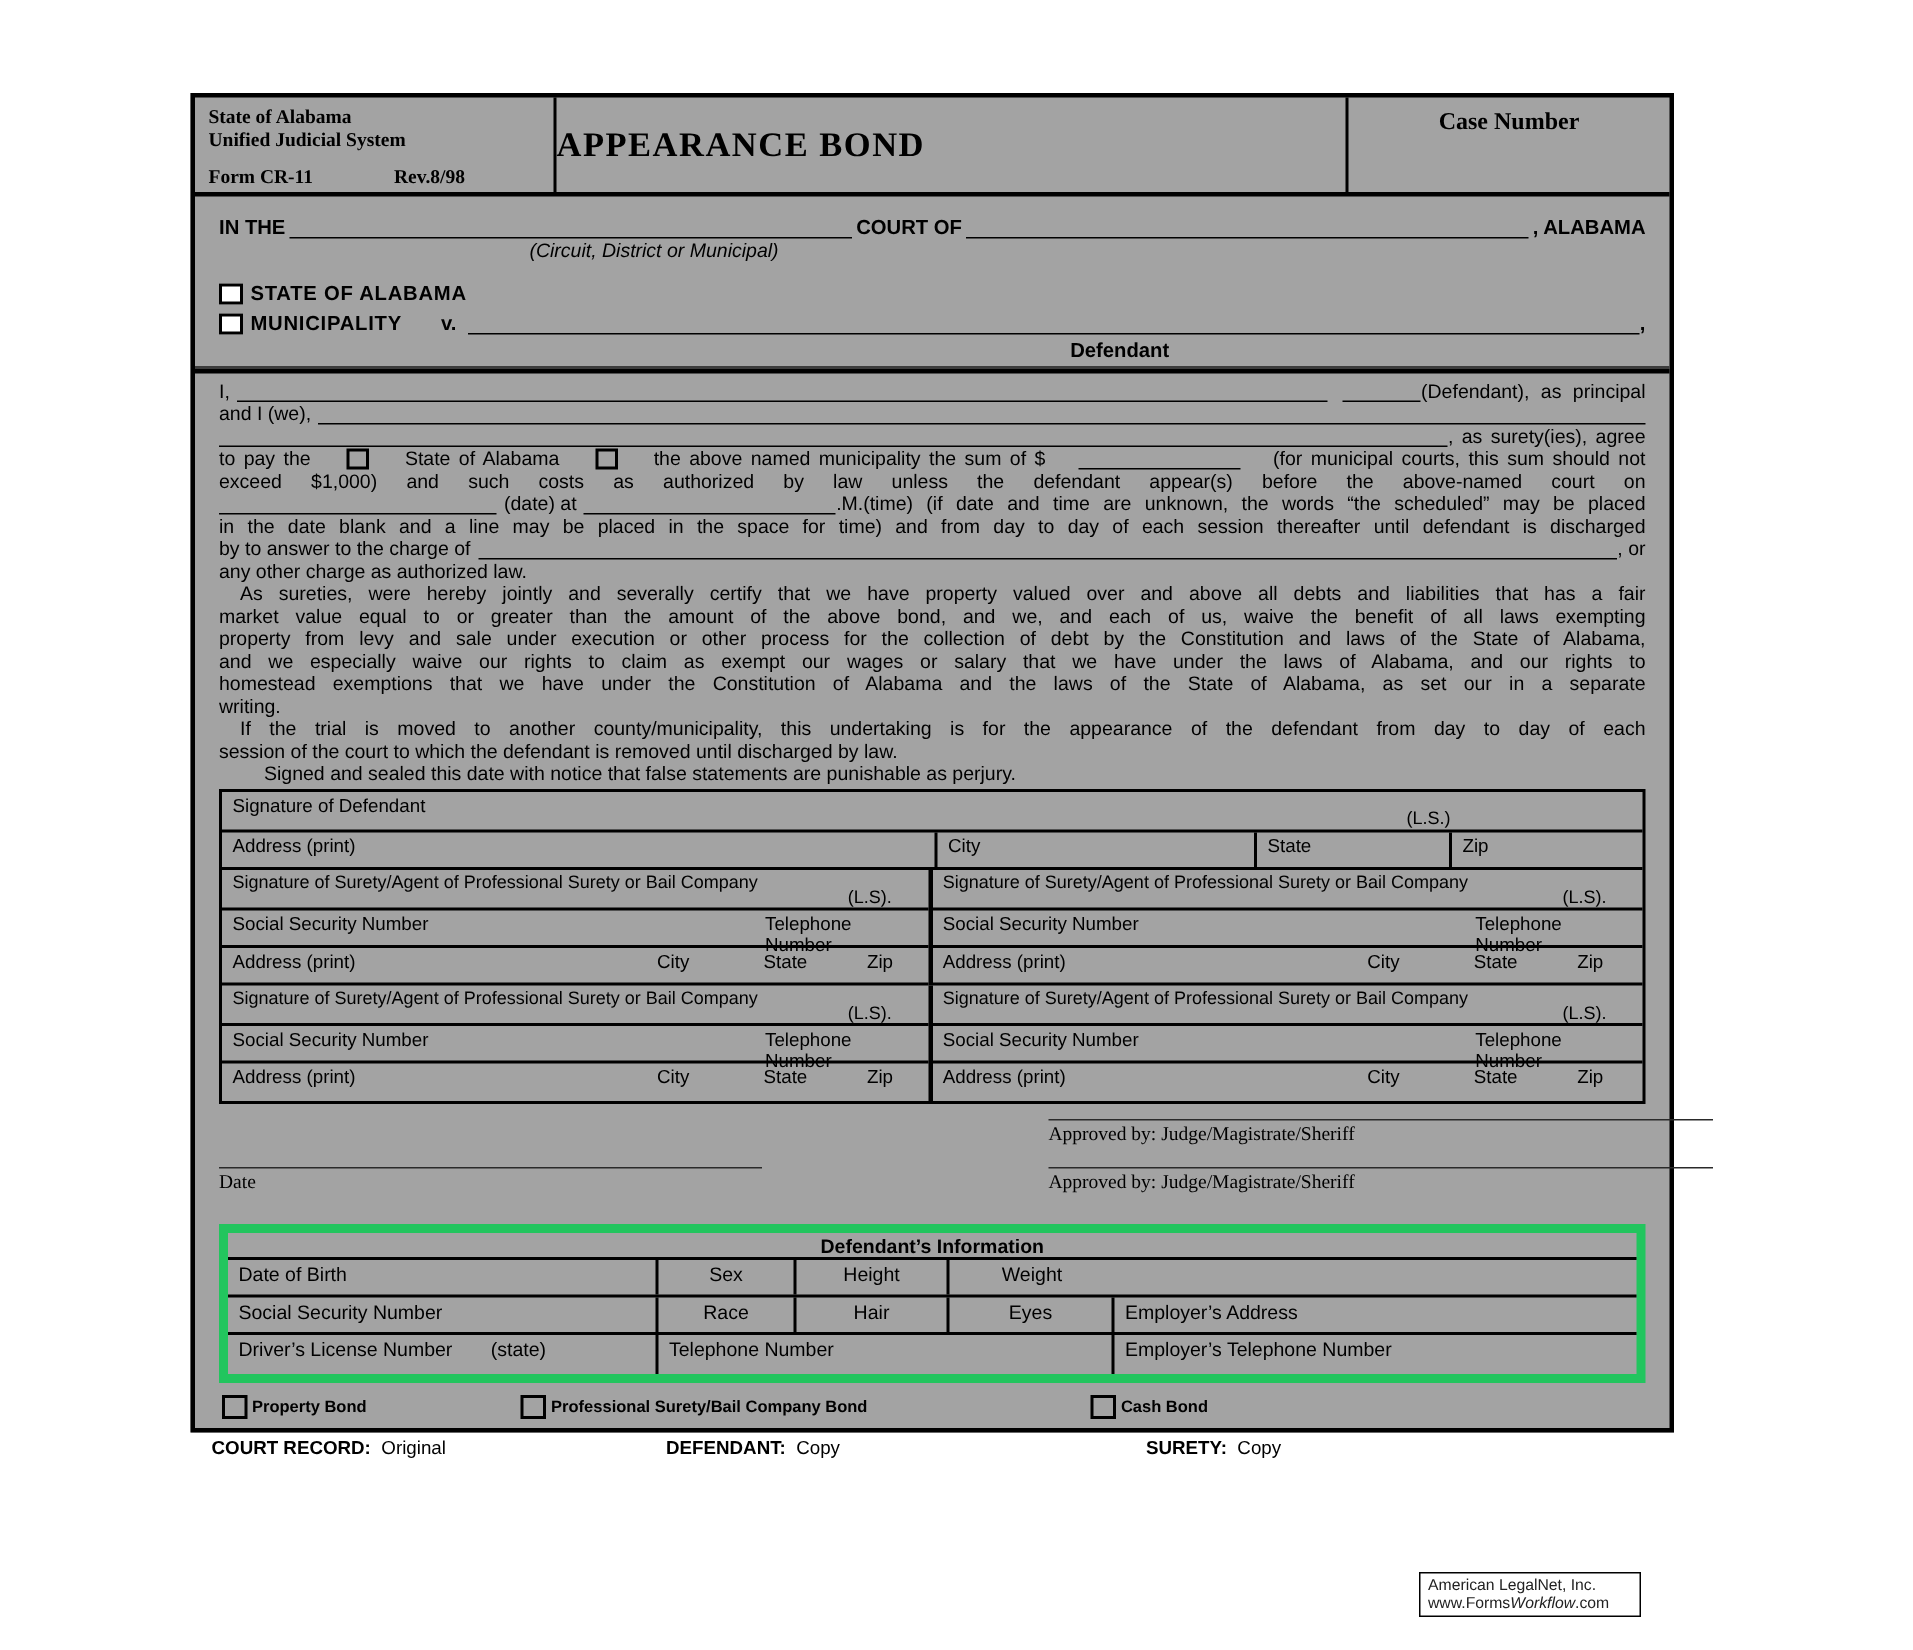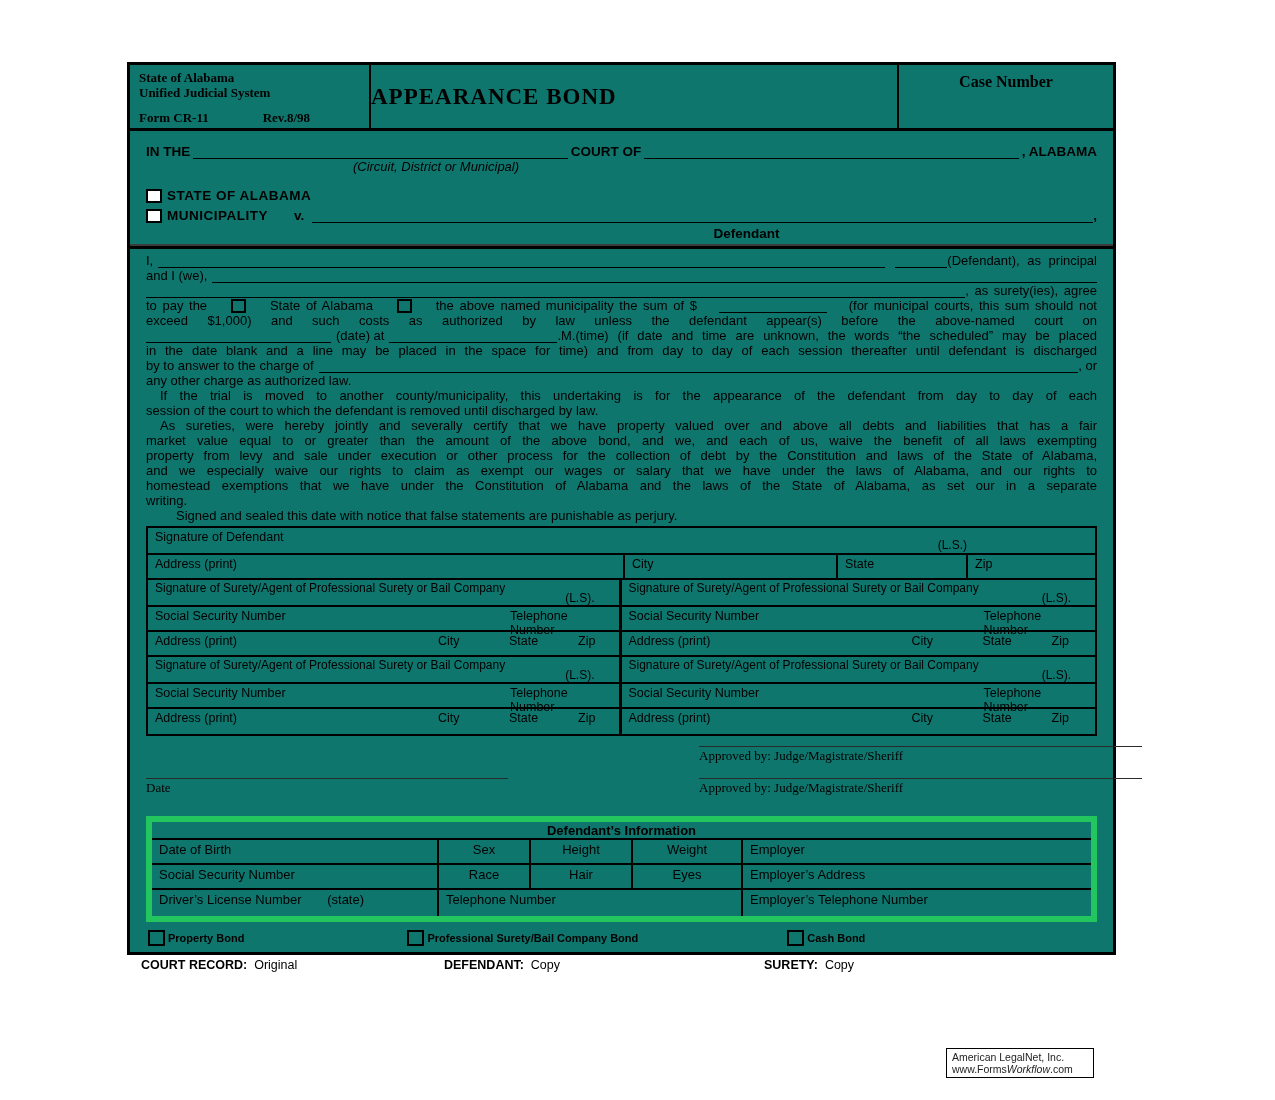--- a/index.html
+++ b/index.html
@@ -1,20 +1,20 @@
 <!DOCTYPE html>
 <html><head>
 <meta charset="utf-8">
 <style>
   * { margin:0; padding:0; box-sizing:border-box; }
   html,body { width:1275px; height:1100px; background:#ffffff; font-family:"Liberation Sans", sans-serif; color:#000; }
   #canvas { position:relative; width:1275px; height:1100px; background:#fff; overflow:hidden; }
 
   
-  .form-box { position:absolute; left:127px; top:62px; width:989px; height:893px; border:3px solid #000; background:#0f766e; }
+  .form-box { position:absolute; left:127px; top:62px; width:989px; height:893px; border:3px solid #000; background:#a3a3a3; }
 
   
   .hdr { display:flex; height:66px; border-bottom:3px solid #000; font-family:"Liberation Serif", serif; }
   .hdr-left { width:241px; border-right:2px solid #000; padding:5px 9px 3px; display:flex; flex-direction:column; font-weight:bold; font-size:13px; line-height:15px; }
   .hdr-left .frm-row { margin-top:auto; display:flex; }
   .hdr-left .frm-row span:last-child { margin-left:54px; }
   .hdr-mid { flex:1; border-right:2px solid #000; display:flex; align-items:center; justify-content:flex-start; }
   .hdr-title { font-weight:bold; font-size:23px; letter-spacing:1px; }
   .hdr-right { width:214px; padding-top:8px; text-align:center; font-weight:bold; font-size:16px; }
 
@@ -87,21 +87,21 @@
   .info-row .ctr { text-align:center; }
   .info-row3 { display:grid; grid-template-columns:287px 304px 1fr; height:26px; }
   .info-row3 > div { padding:2px 7px; border-right:2px solid #000; }
   .info-row3 > div:last-child { border-right:none; }
   .dl-state { margin-left:22px; }
 
   
   .bond-row { display:flex; align-items:center; height:31px; padding-left:18px; font-weight:bold; font-size:11px;gap:44px; }
   .bond-item { display:flex; align-items:center; }
   .bond-item .cbx { width:17px; height:16px; border:2px solid #000; margin-right:3px; flex:0 0 auto; }
-  .bi2 { margin-left:119px;text-align:right; }
+  .bi2 { margin-left:59px;text-align:right; }
   .bi3 { margin-left:105px; }
 
   
   .footer { position:absolute; left:127px; top:958px; width:1023px; font-size:12.5px; }
   .f-item { position:absolute; top:0; white-space:nowrap; }
   .f-item b { font-weight:bold; }
   .f1 { left:14px; } .f2 { left:317px; } .f3 { left:637px; }
 
   
   .logo-box { position:absolute; left:946px; top:1048px; width:148px; border:1px solid #000; padding:2px 5px; font-size:10.5px; line-height:12px; color:#222; }
@@ -191,30 +191,30 @@
       <div class="jline">in the date blank and a line may be placed in the space for time) and from day to day of each session thereafter until defendant is discharged</div>
       <div class="bline">
         <span>by to answer to the charge of</span>
         <span class="fill grow" style="margin-left:5px;"></span>
         <span>, or</span>
       </div>
       <div class="bline">
         <span>any other charge as authorized law.</span>
       </div>
       <div>
-          <div class="jline" style="text-indent: 14px;">If the trial is moved to another county/municipality, this undertaking is for the appearance of the defendant from day to day of each</div>
-          <div class="jline lastline">session of the court to which the defendant is removed until discharged by law.</div>
-        </div>
-      <div>
           <div class="jline" style="text-indent: 14px;">As sureties, were hereby jointly and severally certify that we have property valued over and above all debts and liabilities that has a fair</div>
           <div class="jline">market value equal to or greater than the amount of the above bond, and we, and each of us, waive the benefit of all laws exempting</div>
           <div class="jline">property from levy and sale under execution or other process for the collection of debt by the Constitution and laws of the State of Alabama,</div>
           <div class="jline">and we especially waive our rights to claim as exempt our wages or salary that we have under the laws of Alabama, and our rights to</div>
           <div class="jline">homestead exemptions that we have under the Constitution of Alabama and the laws of the State of Alabama, as set our in a separate</div>
           <div class="jline lastline">writing.</div>
+        </div>
+      <div>
+          <div class="jline" style="text-indent: 14px;">If the trial is moved to another county/municipality, this undertaking is for the appearance of the defendant from day to day of each</div>
+          <div class="jline lastline">session of the court to which the defendant is removed until discharged by law.</div>
         </div>
       <div class="bline" style="text-indent:30px; display:block;">Signed and sealed this date with notice that false statements are punishable as perjury.</div>
     </div>
 
     <div class="sig-table">
       <div class="sig-def">
         <span>Signature of Defendant</span>
         <span class="ls-def">(L.S.)</span>
       </div>
       <div class="addr-main">
@@ -310,21 +310,20 @@
       </div>
     </div>
 
     <div class="info-table">
       <div class="info-title">Defendant’s Information</div>
       <div class="info-row">
         <div><span>Date of Birth</span></div>
         <div class="ctr"><span>Sex</span></div>
         <div class="ctr"><span>Height</span></div>
         <div class="ctr"><span>Weight</span></div>
-        <div><span>Employer</span></div>
       </div>
       <div class="info-row">
         <div><span>Social Security Number</span></div>
         <div class="ctr"><span>Race</span></div>
         <div class="ctr"><span>Hair</span></div>
         <div class="ctr"><span>Eyes</span></div>
         <div><span>Employer’s Address</span></div>
       </div>
       <div class="info-row3">
         <div>

